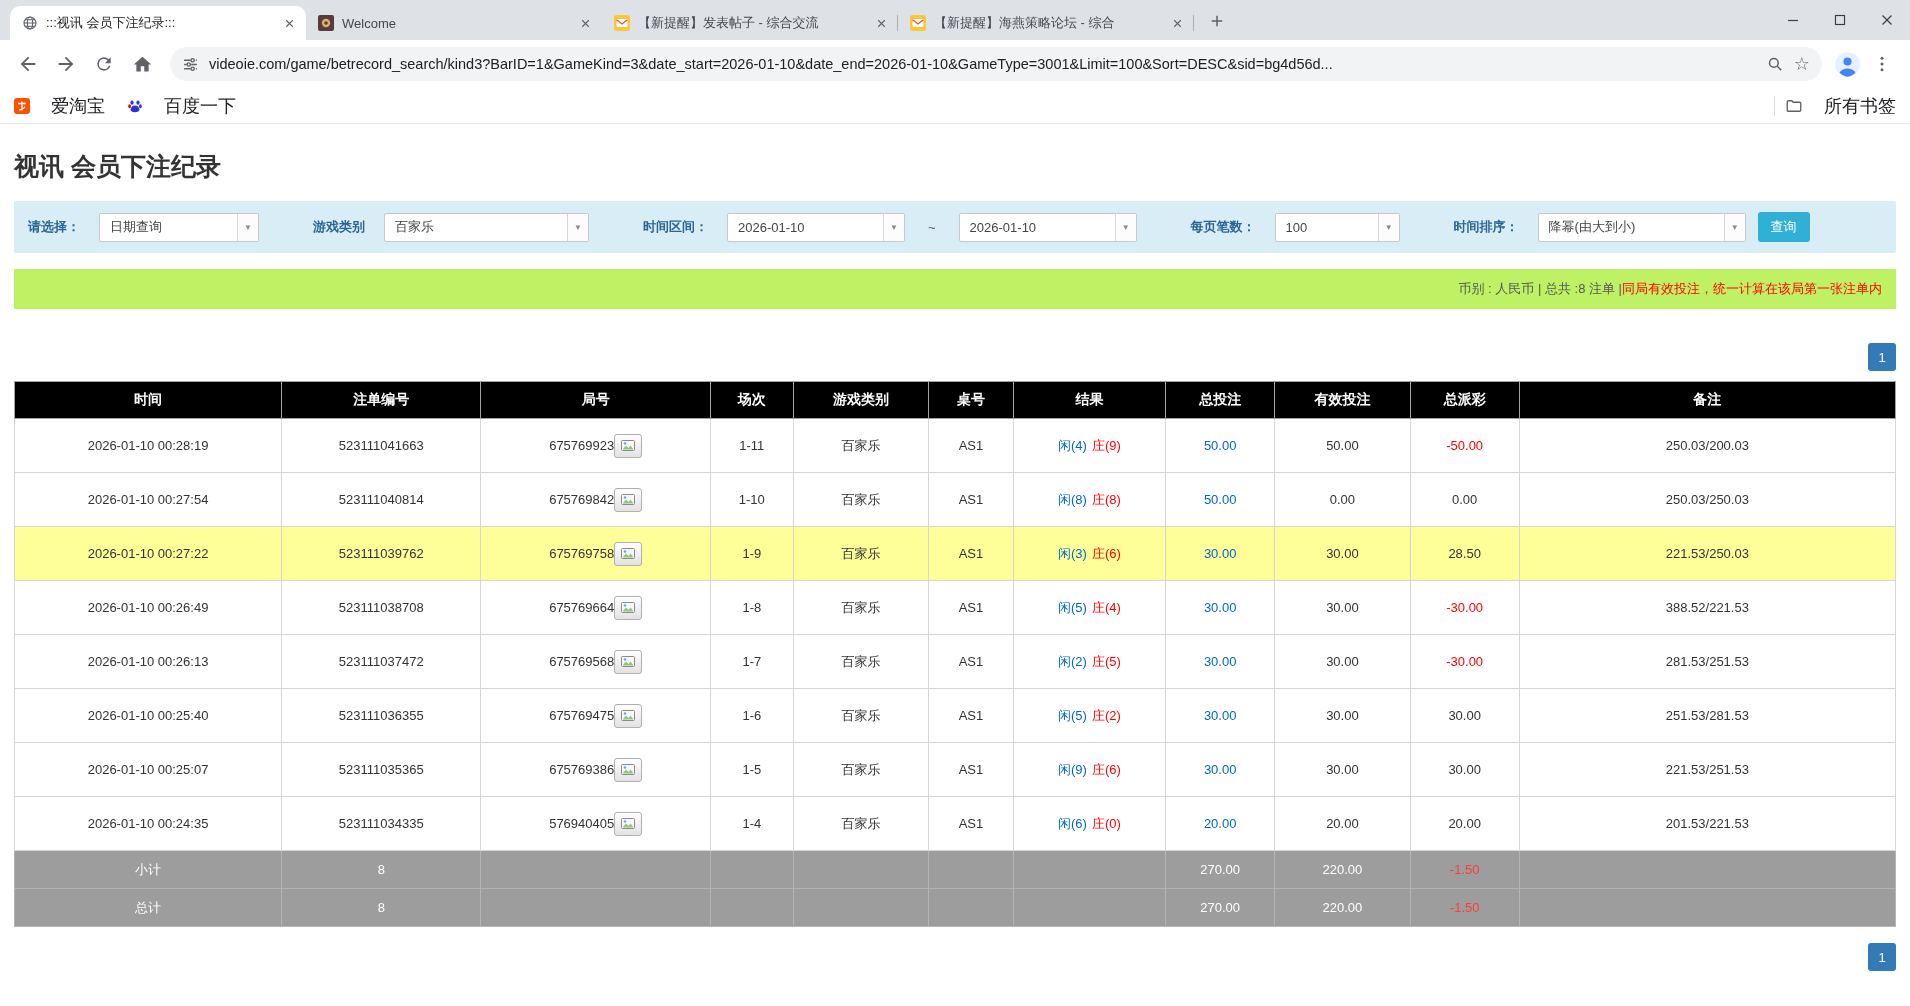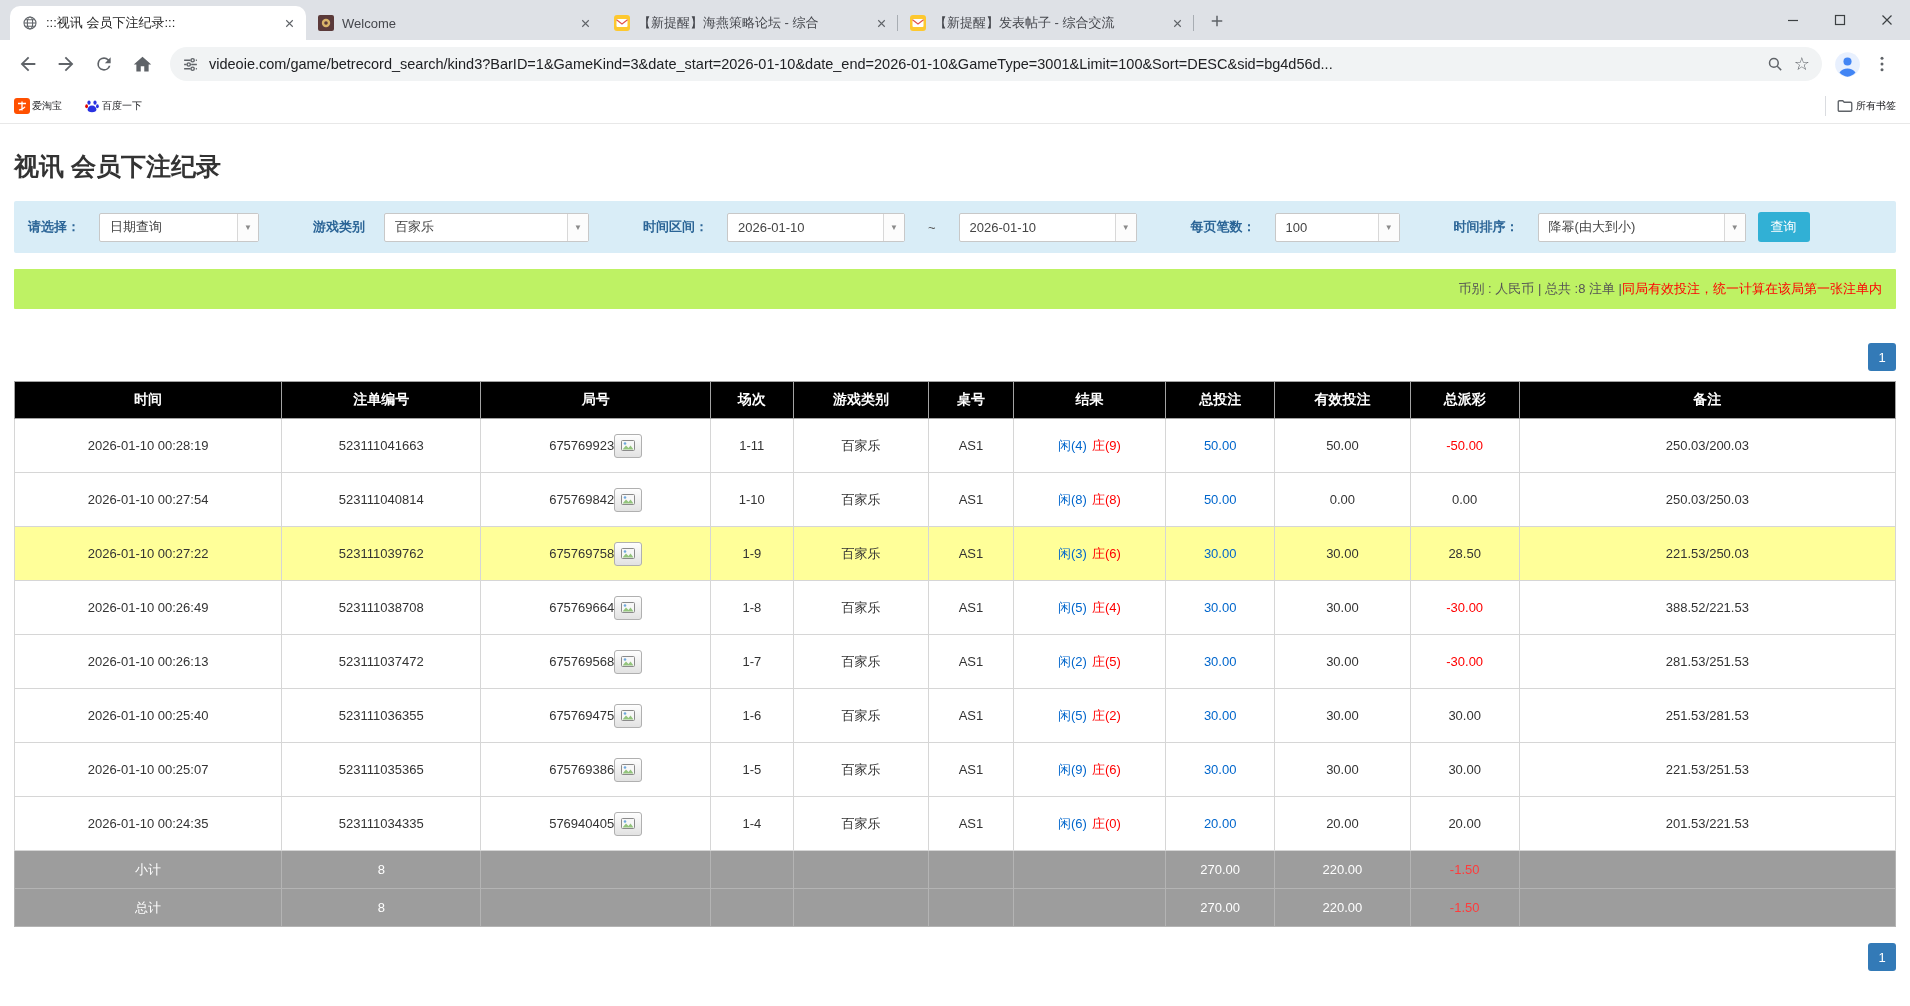--- a/index.html
+++ b/index.html
@@ -23,21 +23,21 @@
   .navbar{height:48px;background:#fff;display:flex;align-items:center;padding:0 10px;gap:2px}
   .nav-btn{width:36px;height:36px;border-radius:50%;display:grid;place-items:center;flex:none;cursor:pointer}
   .omnibox{flex:1;height:34px;background:#f1f3f4;border-radius:17px;display:flex;align-items:center;
            padding:0 12px;gap:10px;margin:0 8px;min-width:0;cursor:text}
   .url-text{flex:1;font-size:14.5px;color:#202124;white-space:nowrap;overflow:hidden}
   .omni-ic{flex:none;display:grid;place-items:center;cursor:pointer}
   .star-glyph{font-size:18px;color:#5f6368;line-height:1}
   .avatar{width:30px;height:30px;border-radius:50%;display:grid;place-items:center;flex:none;cursor:pointer}
 
   .bookmarks{height:36px;background:#fff;display:flex;align-items:center;padding:0 14px;gap:22px;border-bottom:1px solid #e8e8e8}
-  .bm-item{display:flex;align-items:center;gap:2px;font-size:10px;color:#202124;cursor:pointer}
+  .bm-item{display:flex;align-items:center;gap:21px;font-size:18px;color:#202124;cursor:pointer}
   .bm-right{margin-left:auto;display:flex;align-items:center;gap:10px}
   .bm-divider{width:1px;height:20px;background:#dadce0}
 
   
   .content{padding:0 14px}
   .page-title{font-size:25px;font-weight:700;color:#333;margin:26px 0 18px}
 
   .filterbar{background:#d9edf7;border-radius:2px;padding:11px 14px;display:flex;align-items:center;font-size:13px}
   .grp{display:flex;align-items:center;gap:19px;margin-right:54px}
   .flabel{color:#2a6496;font-weight:bold;white-space:nowrap}
@@ -110,37 +110,37 @@
     </div>
 
     <div class="tab">
       <span class="favicon">
         <svg width="16" height="16" viewBox="0 0 16 16">
             <rect width="16" height="16" rx="3" fill="#fdc82f"></rect>
             <rect x="2.5" y="4" width="11" height="8" rx="1" fill="#fff"></rect>
             <path d="M2.5 4.8L8 9l5.5-4.2" stroke="#e2524a" stroke-width="1.2" fill="none"></path>
           </svg>
       </span>
-      <span class="tab-title">【新提醒】海燕策略论坛 - 综合</span>
+      <span class="tab-title">【新提醒】发表帖子 - 综合交流</span>
       <span class="tab-close">
         <svg viewBox="0 0 24 24" width="13" height="13" stroke="#5f6368" stroke-width="2" fill="none">
             <path d="M6 6l12 12M18 6L6 18"></path>
           </svg>
       </span>
     </div>
 
     <div class="tab">
       <span class="favicon">
         <svg width="16" height="16" viewBox="0 0 16 16">
             <rect width="16" height="16" rx="3" fill="#fdc82f"></rect>
             <rect x="2.5" y="4" width="11" height="8" rx="1" fill="#fff"></rect>
             <path d="M2.5 4.8L8 9l5.5-4.2" stroke="#e2524a" stroke-width="1.2" fill="none"></path>
           </svg>
       </span>
-      <span class="tab-title">【新提醒】发表帖子 - 综合交流</span>
+      <span class="tab-title">【新提醒】海燕策略论坛 - 综合</span>
       <span class="tab-close">
         <svg viewBox="0 0 24 24" width="13" height="13" stroke="#5f6368" stroke-width="2" fill="none">
             <path d="M6 6l12 12M18 6L6 18"></path>
           </svg>
       </span>
     </div>
   </div>
 
   <div class="newtab">
     <svg viewBox="0 0 24 24" width="18" height="18" fill="#5f6368">

